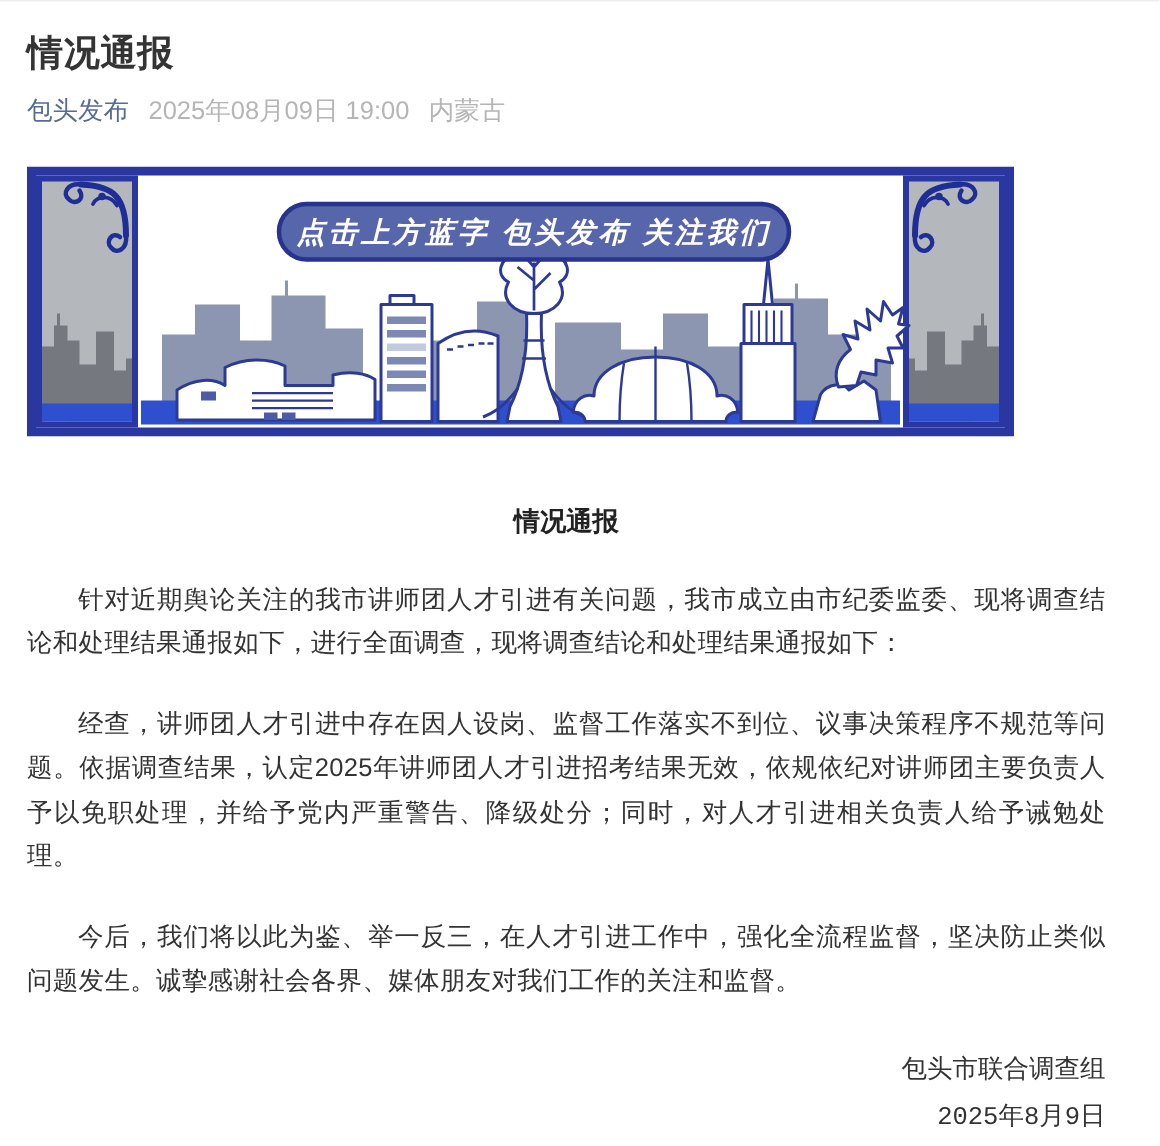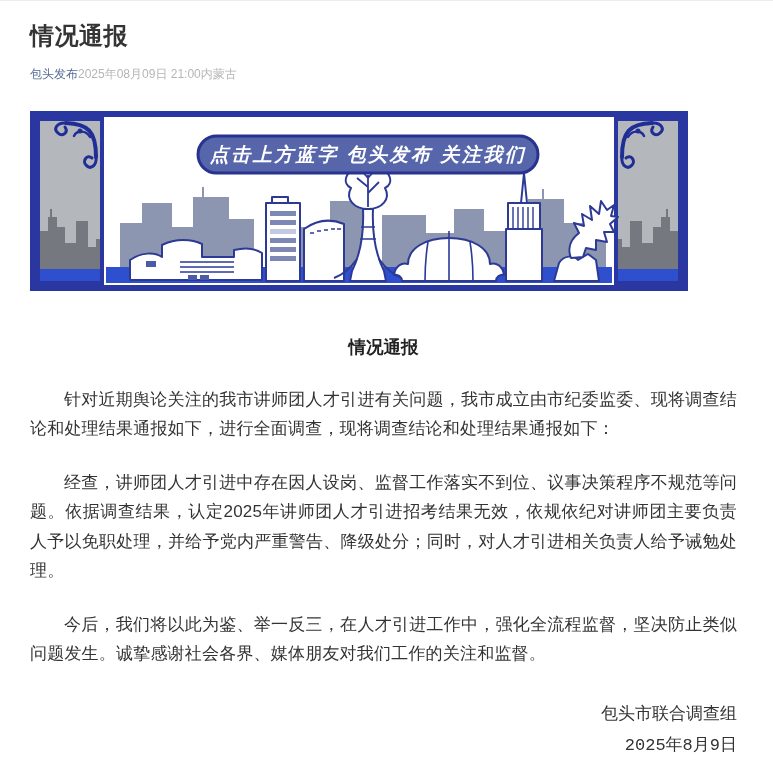--- a/index.html
+++ b/index.html
@@ -3,26 +3,26 @@
 <meta charset="utf-8">
 <title>情况通报</title>
 <style>
   html,body{margin:0;padding:0;background:#fff;}
   body{
     width:773px;height:764px;overflow:hidden;
     font-family:"Liberation Sans","DejaVu Sans",sans-serif;
     border-top:1px solid #ededed;
     box-sizing:border-box;
   }
-  .page{padding:13px 36px 0 30px;}
+  .page{padding:13px 36px 0 18px;}
   .page-title{
     font-size:24px;line-height:1.3;font-weight:bold;color:#343434;
     margin:6px 0 12px;letter-spacing:.5px;
   }
-  .meta{display:flex;align-items:center;font-size:12px;line-height:22px;}
+  .meta{display:flex;align-items:center;gap:13px;font-size:17px;line-height:22px;}
   .meta .account{color:#576b95;cursor:pointer;}
   .meta .time,.meta .loc{color:#b5b5b5;}
   .banner{margin-top:26px;width:658px;height:180px;display:block;}
   .article-heading{
     text-align:center;font-size:17.5px;font-weight:bold;color:#222;
     margin:44px 0 0;line-height:1.4;
   }
   .para{
     font-size:17px;line-height:1.72;color:#333;text-align:justify;
     text-indent:2em;margin:25px 0 0;letter-spacing:.2px;
@@ -35,21 +35,21 @@
 </style>
 </head>
 <body>
 
 <div class="page">
 
   <h1 class="page-title">情况通报</h1>
 
   <div class="meta">
     <span class="account">包头发布</span>
-    <span class="time">2025年08月09日 21:00</span>
+    <span class="time">2025年08月09日 19:00</span>
     <span class="loc">内蒙古</span>
   </div>
 
   <svg class="banner" viewBox="0 0 658 180" xmlns="http://www.w3.org/2000/svg" xmlns:xlink="http://www.w3.org/1999/xlink">
 
     <defs>
 
       <g id="sidePanel">
         <rect x="8" y="8" width="64" height="164" fill="#b4b7bc" stroke="#2a37a0" stroke-width="4"></rect>
         <rect x="12" y="124" width="16" height="46" fill="#989ca2"></rect>

